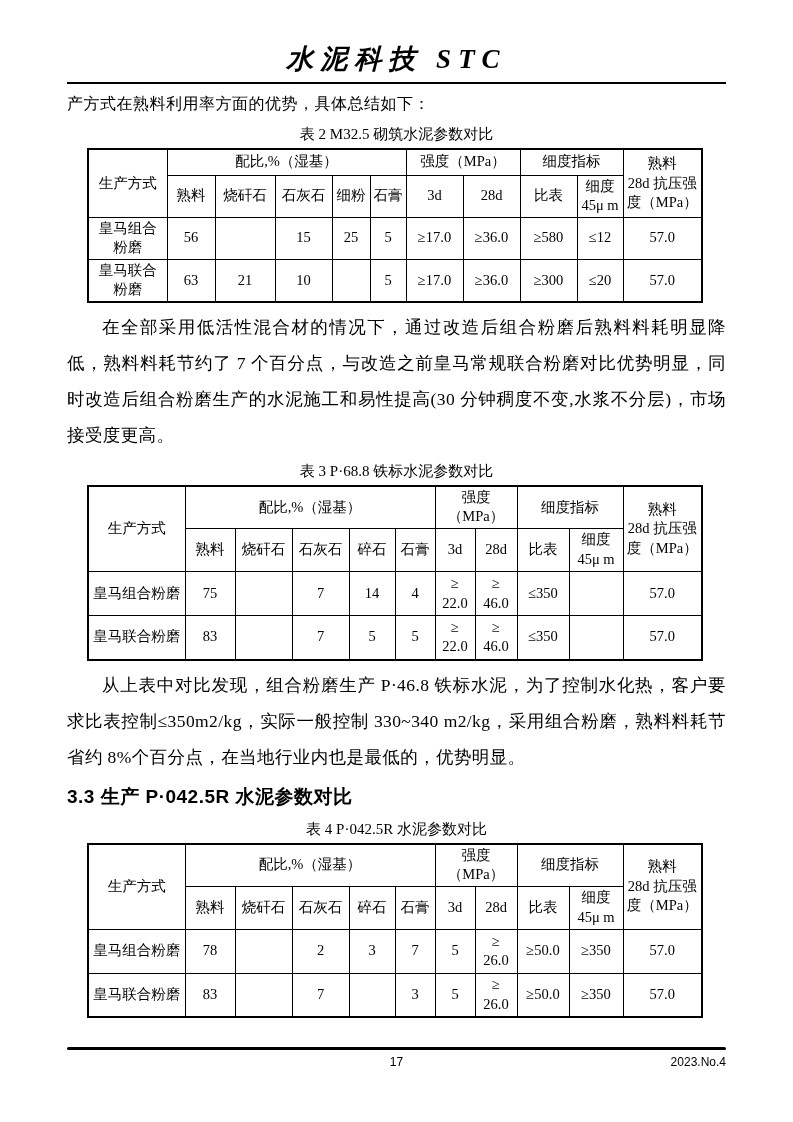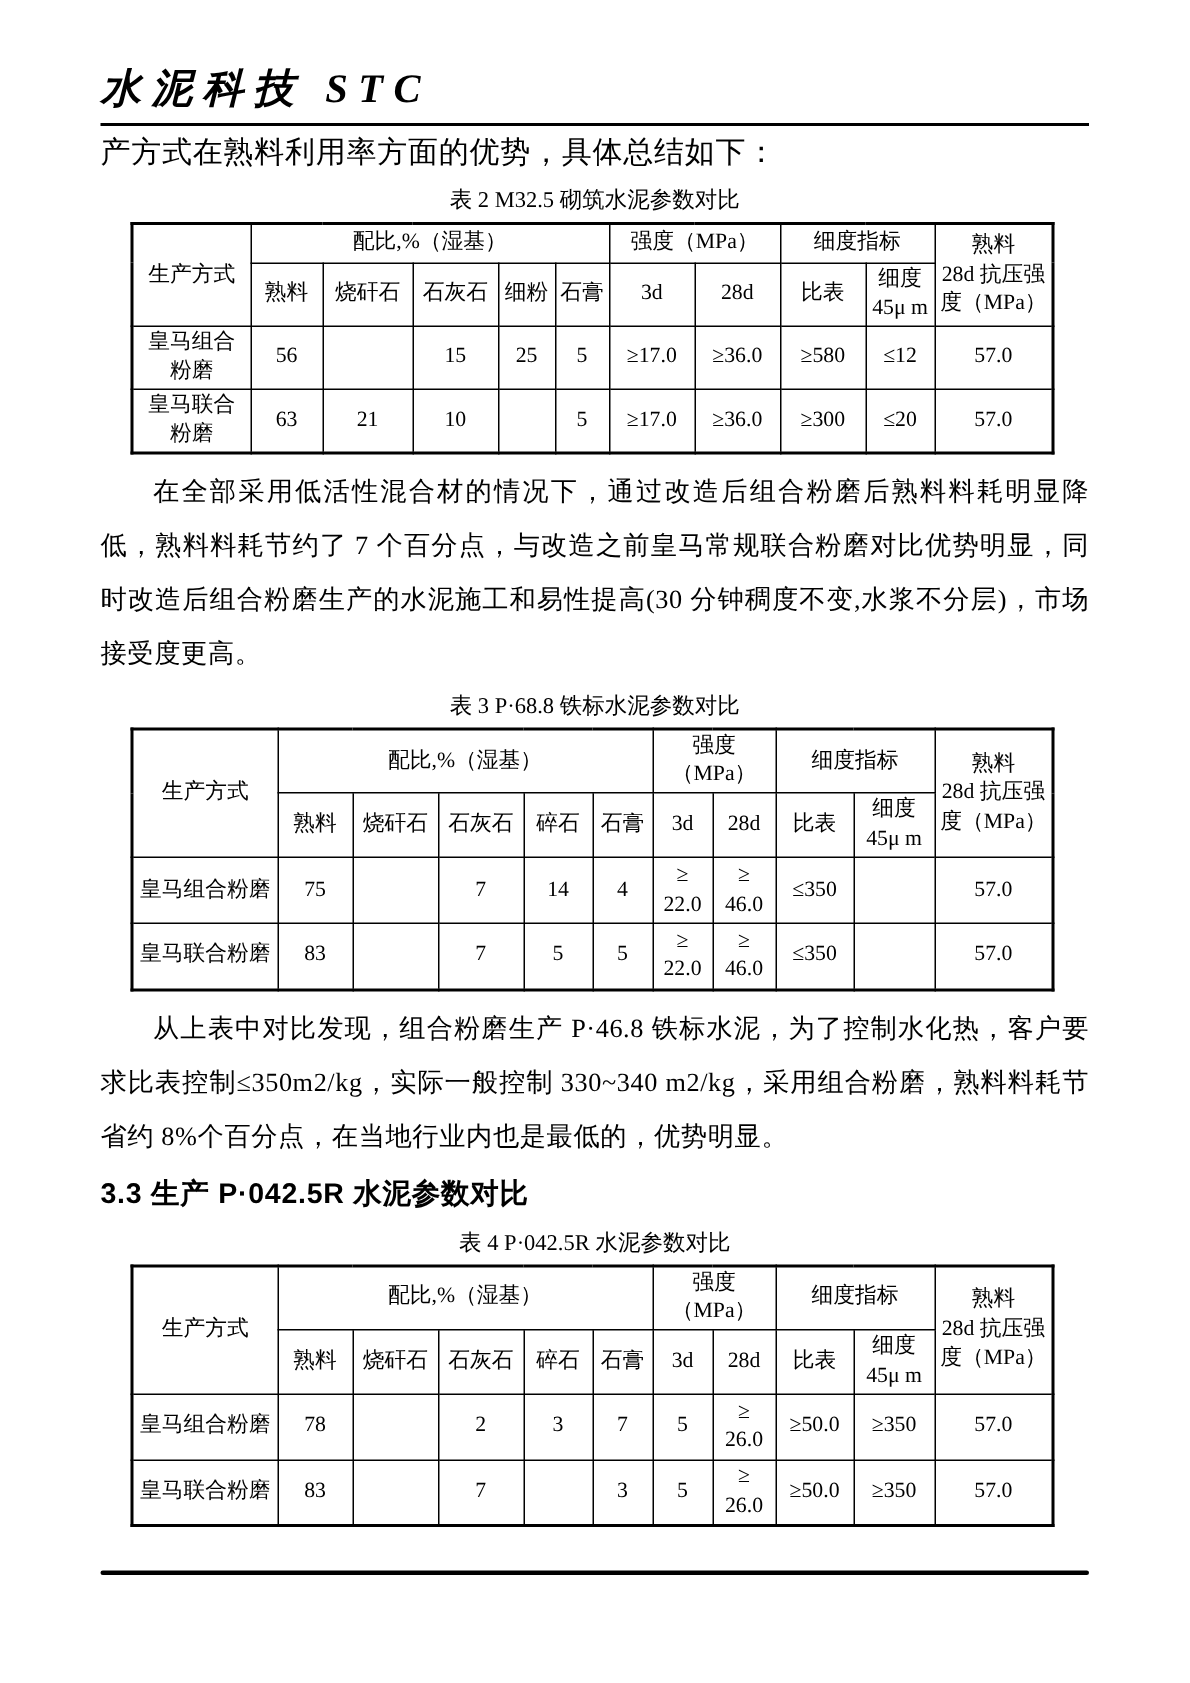--- a/index.html
+++ b/index.html
@@ -1,26 +1,26 @@
 <!DOCTYPE html>
 <html><head>
 <meta charset="utf-8">
 <style>
   * { margin:0; padding:0; box-sizing:border-box; }
   html,body { background:#ffffff; }
   body { width:793px; height:1122px; position:relative; overflow:hidden;
          font-family:"Liberation Serif","DejaVu Serif",serif; color:#000; }
   .page { position:absolute; inset:0; padding:42px 67px 0 67px; background:#fff; }
 
-  .journal-header { }
+  .journal-header { text-align:center; }
   .journal-title { font-family:"Liberation Serif",serif; font-style:italic; font-weight:bold;
                    font-size:27px; letter-spacing:7px; line-height:34px; }
   .header-rule { height:2px; background:#000; margin-top:6px; }
 
-  .intro { font-size:20px; line-height:25px; margin-top:7px; letter-spacing:0.5px;font-family:Liberation Mono, monospace; }
+  .intro { font-size:16px; line-height:25px; margin-top:7px; letter-spacing:0.5px; }
 
   h2.sec { font-family:"Liberation Sans","DejaVu Sans",sans-serif; font-weight:bold;
            font-size:19px; line-height:28px; margin-top:8px; letter-spacing:0.5px; }
 
   .tbl-caption { text-align:center; font-size:15px; line-height:19px; margin-top:9px;
                  font-family:Liberation Serif, serif; }
 
   table.params { border-collapse:collapse; table-layout:fixed; width:614px;
                  margin:4px 0 0 20px; font-size:14.5px; }
   table.params td { border:1px solid #000; text-align:center; vertical-align:middle;
@@ -264,14 +264,18 @@
       <td>≥
 26.0</td>
       <td>≥50.0</td>
       <td>≥350</td>
       <td>57.0</td>
     </tr>
   </tbody>
     </table>
 
   <div class="footer-rule"></div>
+  <div class="footer-row">
+    <span class="page-number">17</span>
+    <span class="issue-number">2023.No.4</span>
+  </div>
 
 </div>
 
 </body></html>

